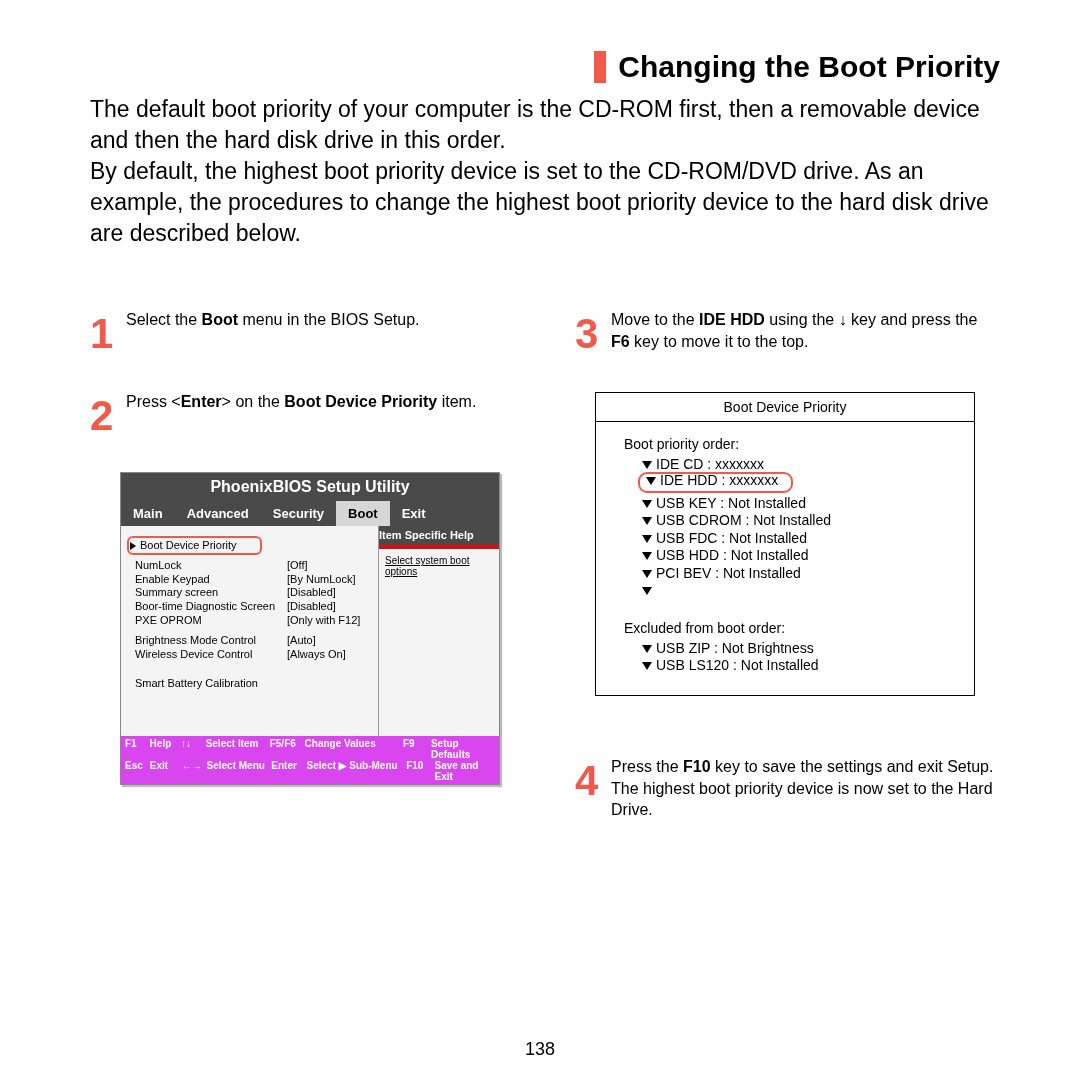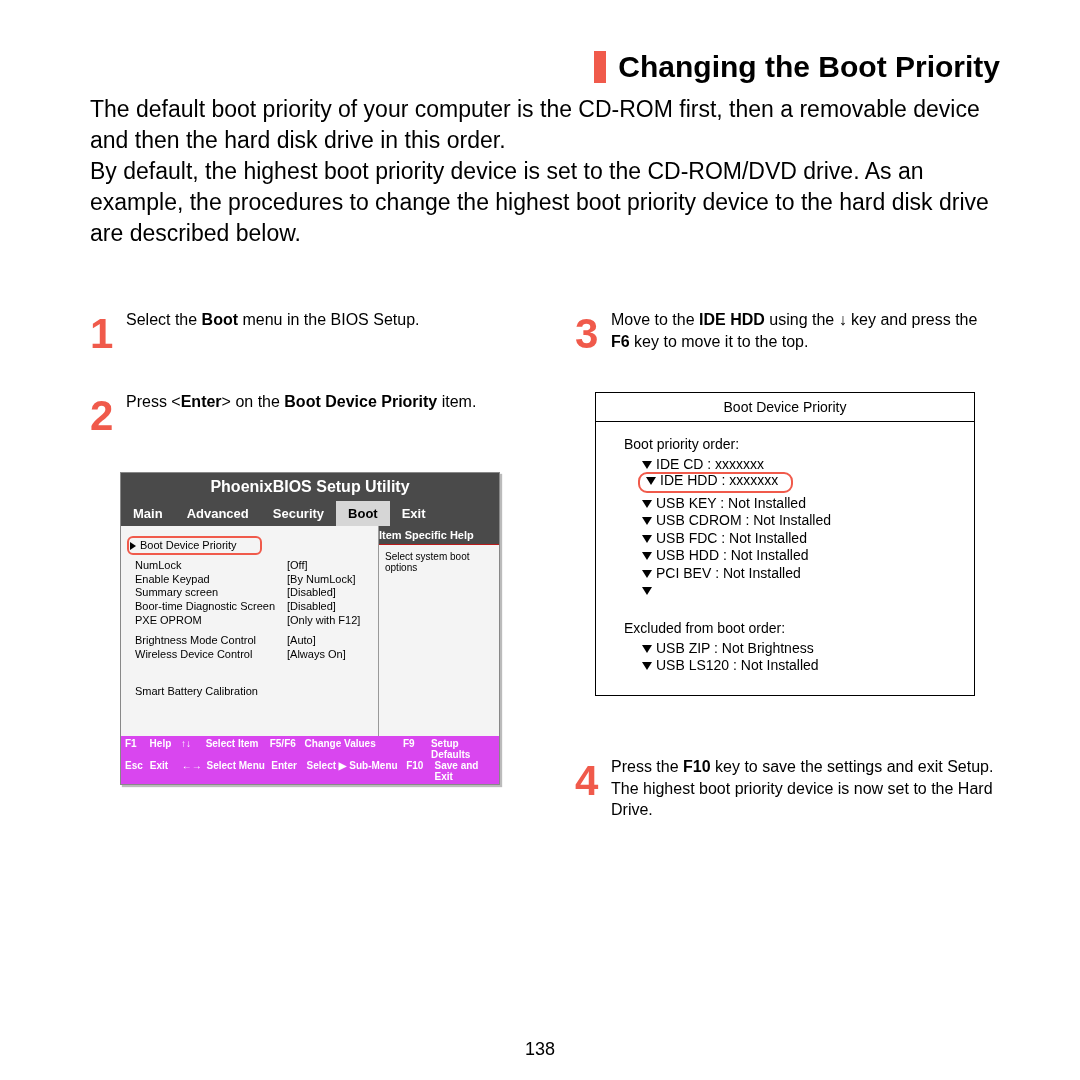--- a/index.html
+++ b/index.html
@@ -108,21 +108,22 @@
   }
   .bios-right-header {
     background: #4a4a4a;
     color: #fff;
     font-weight: bold;
     padding: 3px 0;
     font-size: 11px;
   }
   .bios-right-body {
     padding: 6px;
-    border-top: 1px solid #b91c1c;
+    border-top: 5px solid #b91c1c;
+    text-decoration: underline;
   }
   .bios-row {
     display: flex;
     margin: 1px 0;
     padding-left: 8px;
     line-height: 1.15;
   }
   .bios-row-label { flex: 1; }
   .bios-row-val { width: 85px; }
   .bios-row.highlight {
@@ -274,21 +275,21 @@
                 <span class="bios-row-val">[Only with F12]</span>
               </div>
             <div class="bios-row gap-top">
                 <span class="bios-row-label">Brightness Mode Control</span>
                 <span class="bios-row-val">[Auto]</span>
               </div>
             <div class="bios-row">
                 <span class="bios-row-label">Wireless Device Control</span>
                 <span class="bios-row-val">[Always On]</span>
               </div>
-            <div class="bios-row gap-top" style="margin-top:24px;">
+            <div class="bios-row gap-top" style="margin-top:16px;">
                 <span class="bios-row-label">Smart Battery Calibration</span>
               </div>
           </div>
           <div class="bios-right">
             <div class="bios-right-header">Item Specific Help</div>
             <div class="bios-right-body">Select system boot options</div>
           </div>
         </div>
         <div class="bios-footer">
           <div>

